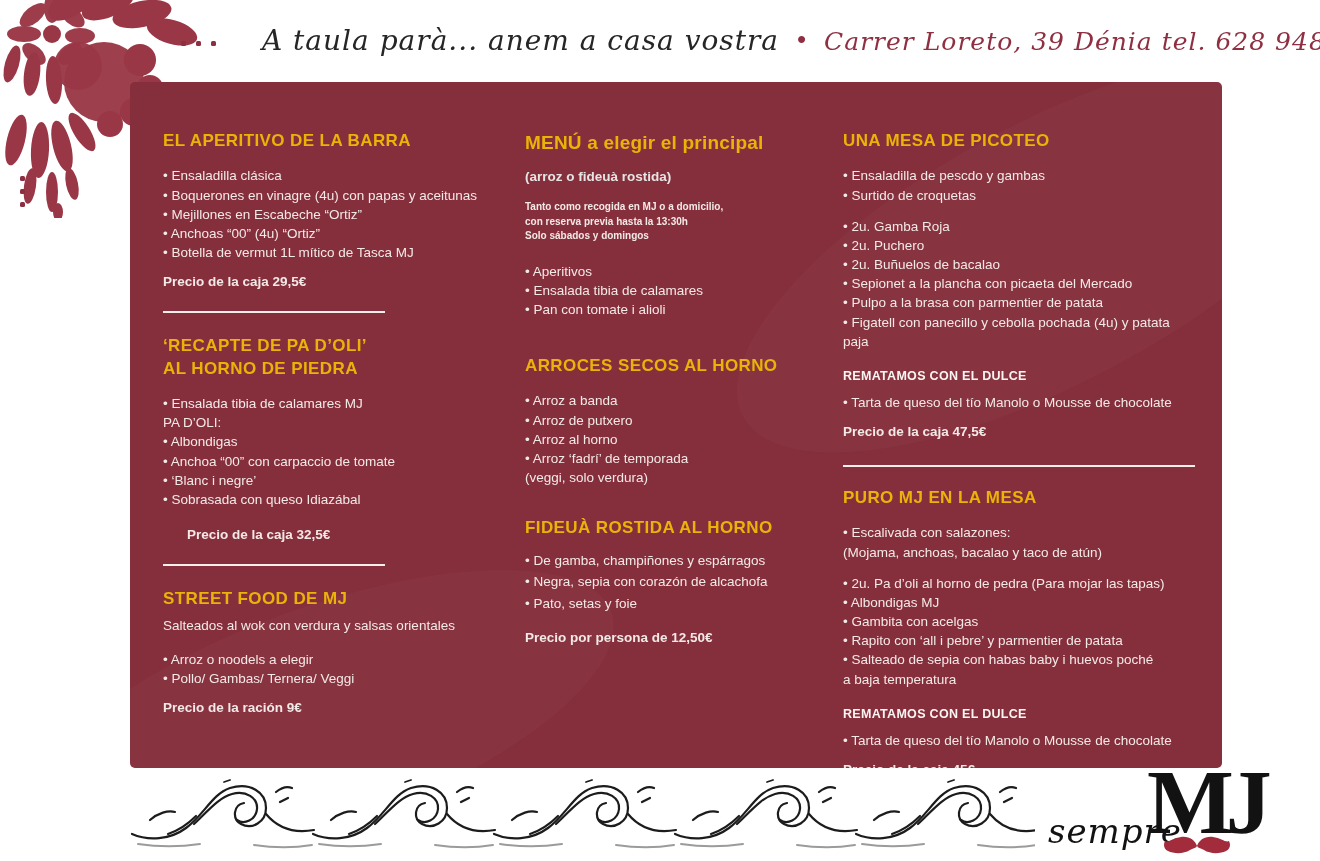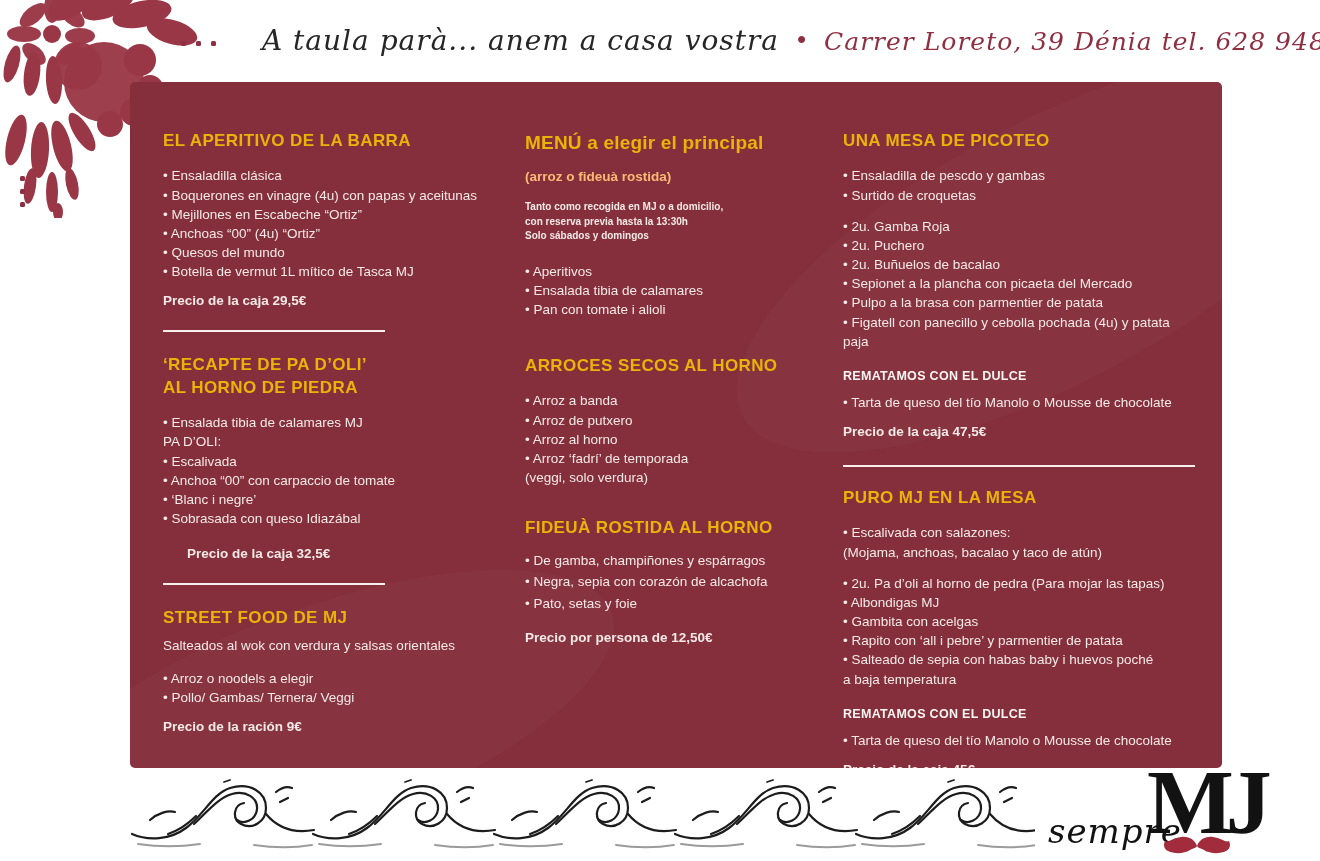--- a/index.html
+++ b/index.html
@@ -36,21 +36,21 @@
   .sheen.b{width:620px;height:220px;left:-120px;bottom:-60px;transform:rotate(-20deg);}
   .cols{
     position:relative;display:grid;grid-template-columns:337px 293px 352px;
     column-gap:25px;padding:48px 27px 0 33px;
   }
   h2{
     margin:0 0 6px 0;font-size:17px;line-height:1.32;font-weight:bold;
     letter-spacing:.4px;color:#eab308;white-space:pre-line;
   }
   h2.h-lg{font-size:19px;letter-spacing:.2px;margin-bottom:14px;}
-  .sub{font-size:13.5px;font-weight:bold;color:#fdba74;margin:0;}
+  .sub{font-size:13.5px;font-weight:bold;color:#e5e5e5;margin:0;}
   .note{font-size:10px;font-weight:600;line-height:1.45;white-space:pre-line;margin:16px 0 0;}
   ul.items{list-style:none;margin:14px 0 0;padding:0;}
   ul.items.tight{margin-top:8px;}
   .item{font-size:13.5px;line-height:1.42;white-space:pre-line;}
   .item.bullet::before{content:"\2022  ";}
   .plain{font-size:13.5px;line-height:1.42;margin:0;}
   .small-caps-label{font-size:12.5px;font-weight:bold;letter-spacing:.3px;margin:18px 0 0;color:#fbf6f3;}
   .price{font-size:13.5px;font-weight:600;margin:12px 0 0;}
   hr.divider{border:none;border-top:2px solid #f6efec;width:222px;margin:22px 0 22px;}
   hr.divider.wide{width:100%;margin:26px 0 20px;}
@@ -136,36 +136,35 @@
 
     <div class="col">
       <section>
         <h2>EL APERITIVO DE LA BARRA</h2>
         <ul class="items">
 
         <li class="item bullet">Ensaladilla clásica</li>
             <li class="item bullet">Boquerones en vinagre (4u) con papas y aceitunas</li>
             <li class="item bullet">Mejillones en Escabeche “Ortiz”</li>
             <li class="item bullet">Anchoas “00” (4u) “Ortiz”</li>
-            <li class="item bullet">Quesos del mundo</li>
             <li class="item bullet">Botella de vermut 1L mítico de Tasca MJ</li>
           </ul>
         <p class="price">Precio de la caja 29,5€</p>
       </section>
       <hr class="divider">
       <section>
         <h2>‘RECAPTE DE PA D’OLI’
 AL HORNO DE PIEDRA</h2>
         <ul class="items">
           <li class="item bullet">Ensalada tibia de calamares MJ</li>
           <li class="item">PA D’OLI:</li>
         </ul>
         <ul class="items tight" style="margin-top:0;">
 
-        <li class="item bullet">Escalivada</li>
+        <li class="item bullet">Albondigas</li>
             <li class="item bullet">Anchoa “00” con carpaccio de tomate</li>
             <li class="item bullet">‘Blanc i negre’</li>
             <li class="item bullet">Sobrasada con queso Idiazábal</li>
           </ul>
         <p class="price" style="margin-top:18px;padding-left:24px;">Precio de la caja 32,5€</p>
       </section>
       <hr class="divider">
       <section>
         <h2>STREET FOOD DE MJ</h2>
         <p class="plain">Salteados al wok con verdura y salsas orientales</p>

